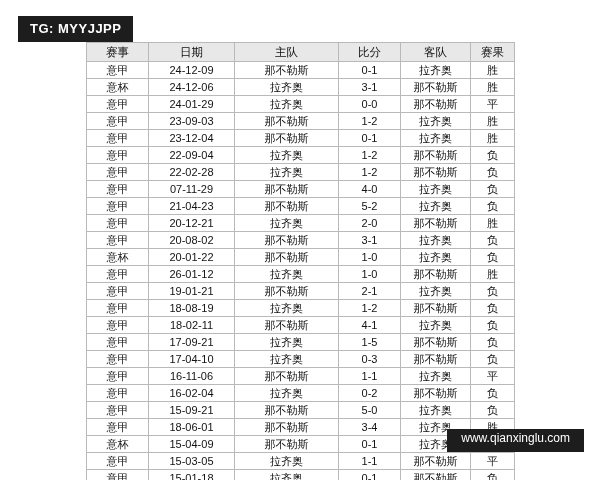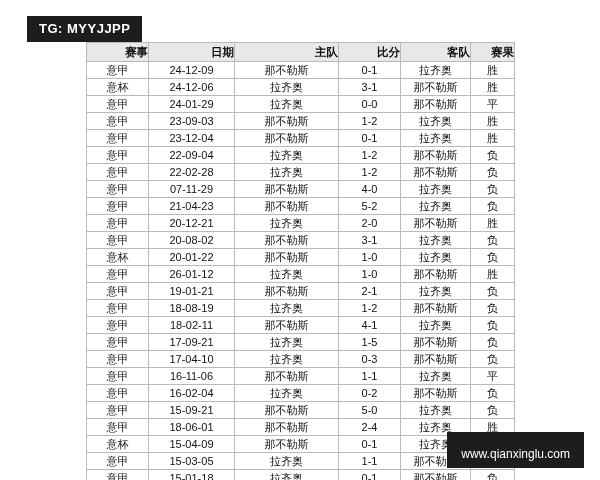--- a/index.html
+++ b/index.html
@@ -9,21 +9,21 @@
   body {
     width: 600px;
     height: 480px;
     background: #ffffff;
     font-family: "Liberation Sans", "DejaVu Sans", sans-serif;
     position: relative;
     overflow: hidden;
   }
   .tg-badge {
     position: absolute;
-    left: 27px;
+    left: 18px;
     top: 16px;
     background: #1d1d1d;
     color: #ffffff;
     font-size: 13px;
     font-weight: bold;
     letter-spacing: 0.5px;
     padding: 6px 12px 7px 12px;
     line-height: 1;
     white-space: nowrap;
   }
@@ -45,40 +45,39 @@
     font-size: 11px;
     color: #111111;
     height: 16px;
     line-height: 16px;
     padding: 0;
     overflow: hidden;
     white-space: nowrap;
   }
   table.match-table thead th {
     background: #e8e8e8;
-    font-weight: bold;
+    font-weight: normal;
     height: 18px;
     line-height: 18px;
     font-size: 11.5px;
-    text-align: right;
   }
   col.c-comp { width: 62px; }
   col.c-date { width: 86px; }
   col.c-home { width: 104px; }
   col.c-score { width: 62px; }
   col.c-away { width: 70px; }
   col.c-result { width: 44px; }
   .watermark {
     position: absolute;
     right: 16px;
-    bottom: 12px;
+    bottom: 28px;
     background: #1d1d1d;
     color: #ffffff;
     font-size: 12px;
-    padding: 16px 14px 8px 14px;
+    padding: 3px 14px 8px 14px;
     line-height: 1;
     white-space: nowrap;
   }
 </style>
 </head>
 <body>
 
 <div class="tg-badge">TG: MYYJJPP</div>
 
 <div class="table-wrap">
@@ -267,21 +266,21 @@
         <td>15-09-21</td>
         <td>那不勒斯</td>
         <td>5-0</td>
         <td>拉齐奥</td>
         <td>负</td>
       </tr>
       <tr>
         <td>意甲</td>
         <td>18-06-01</td>
         <td>那不勒斯</td>
-        <td>2-4</td>
+        <td>3-4</td>
         <td>拉齐奥</td>
         <td>胜</td>
       </tr>
       <tr>
         <td>意杯</td>
         <td>15-04-09</td>
         <td>那不勒斯</td>
         <td>0-1</td>
         <td>拉齐奥</td>
         <td>胜</td>

